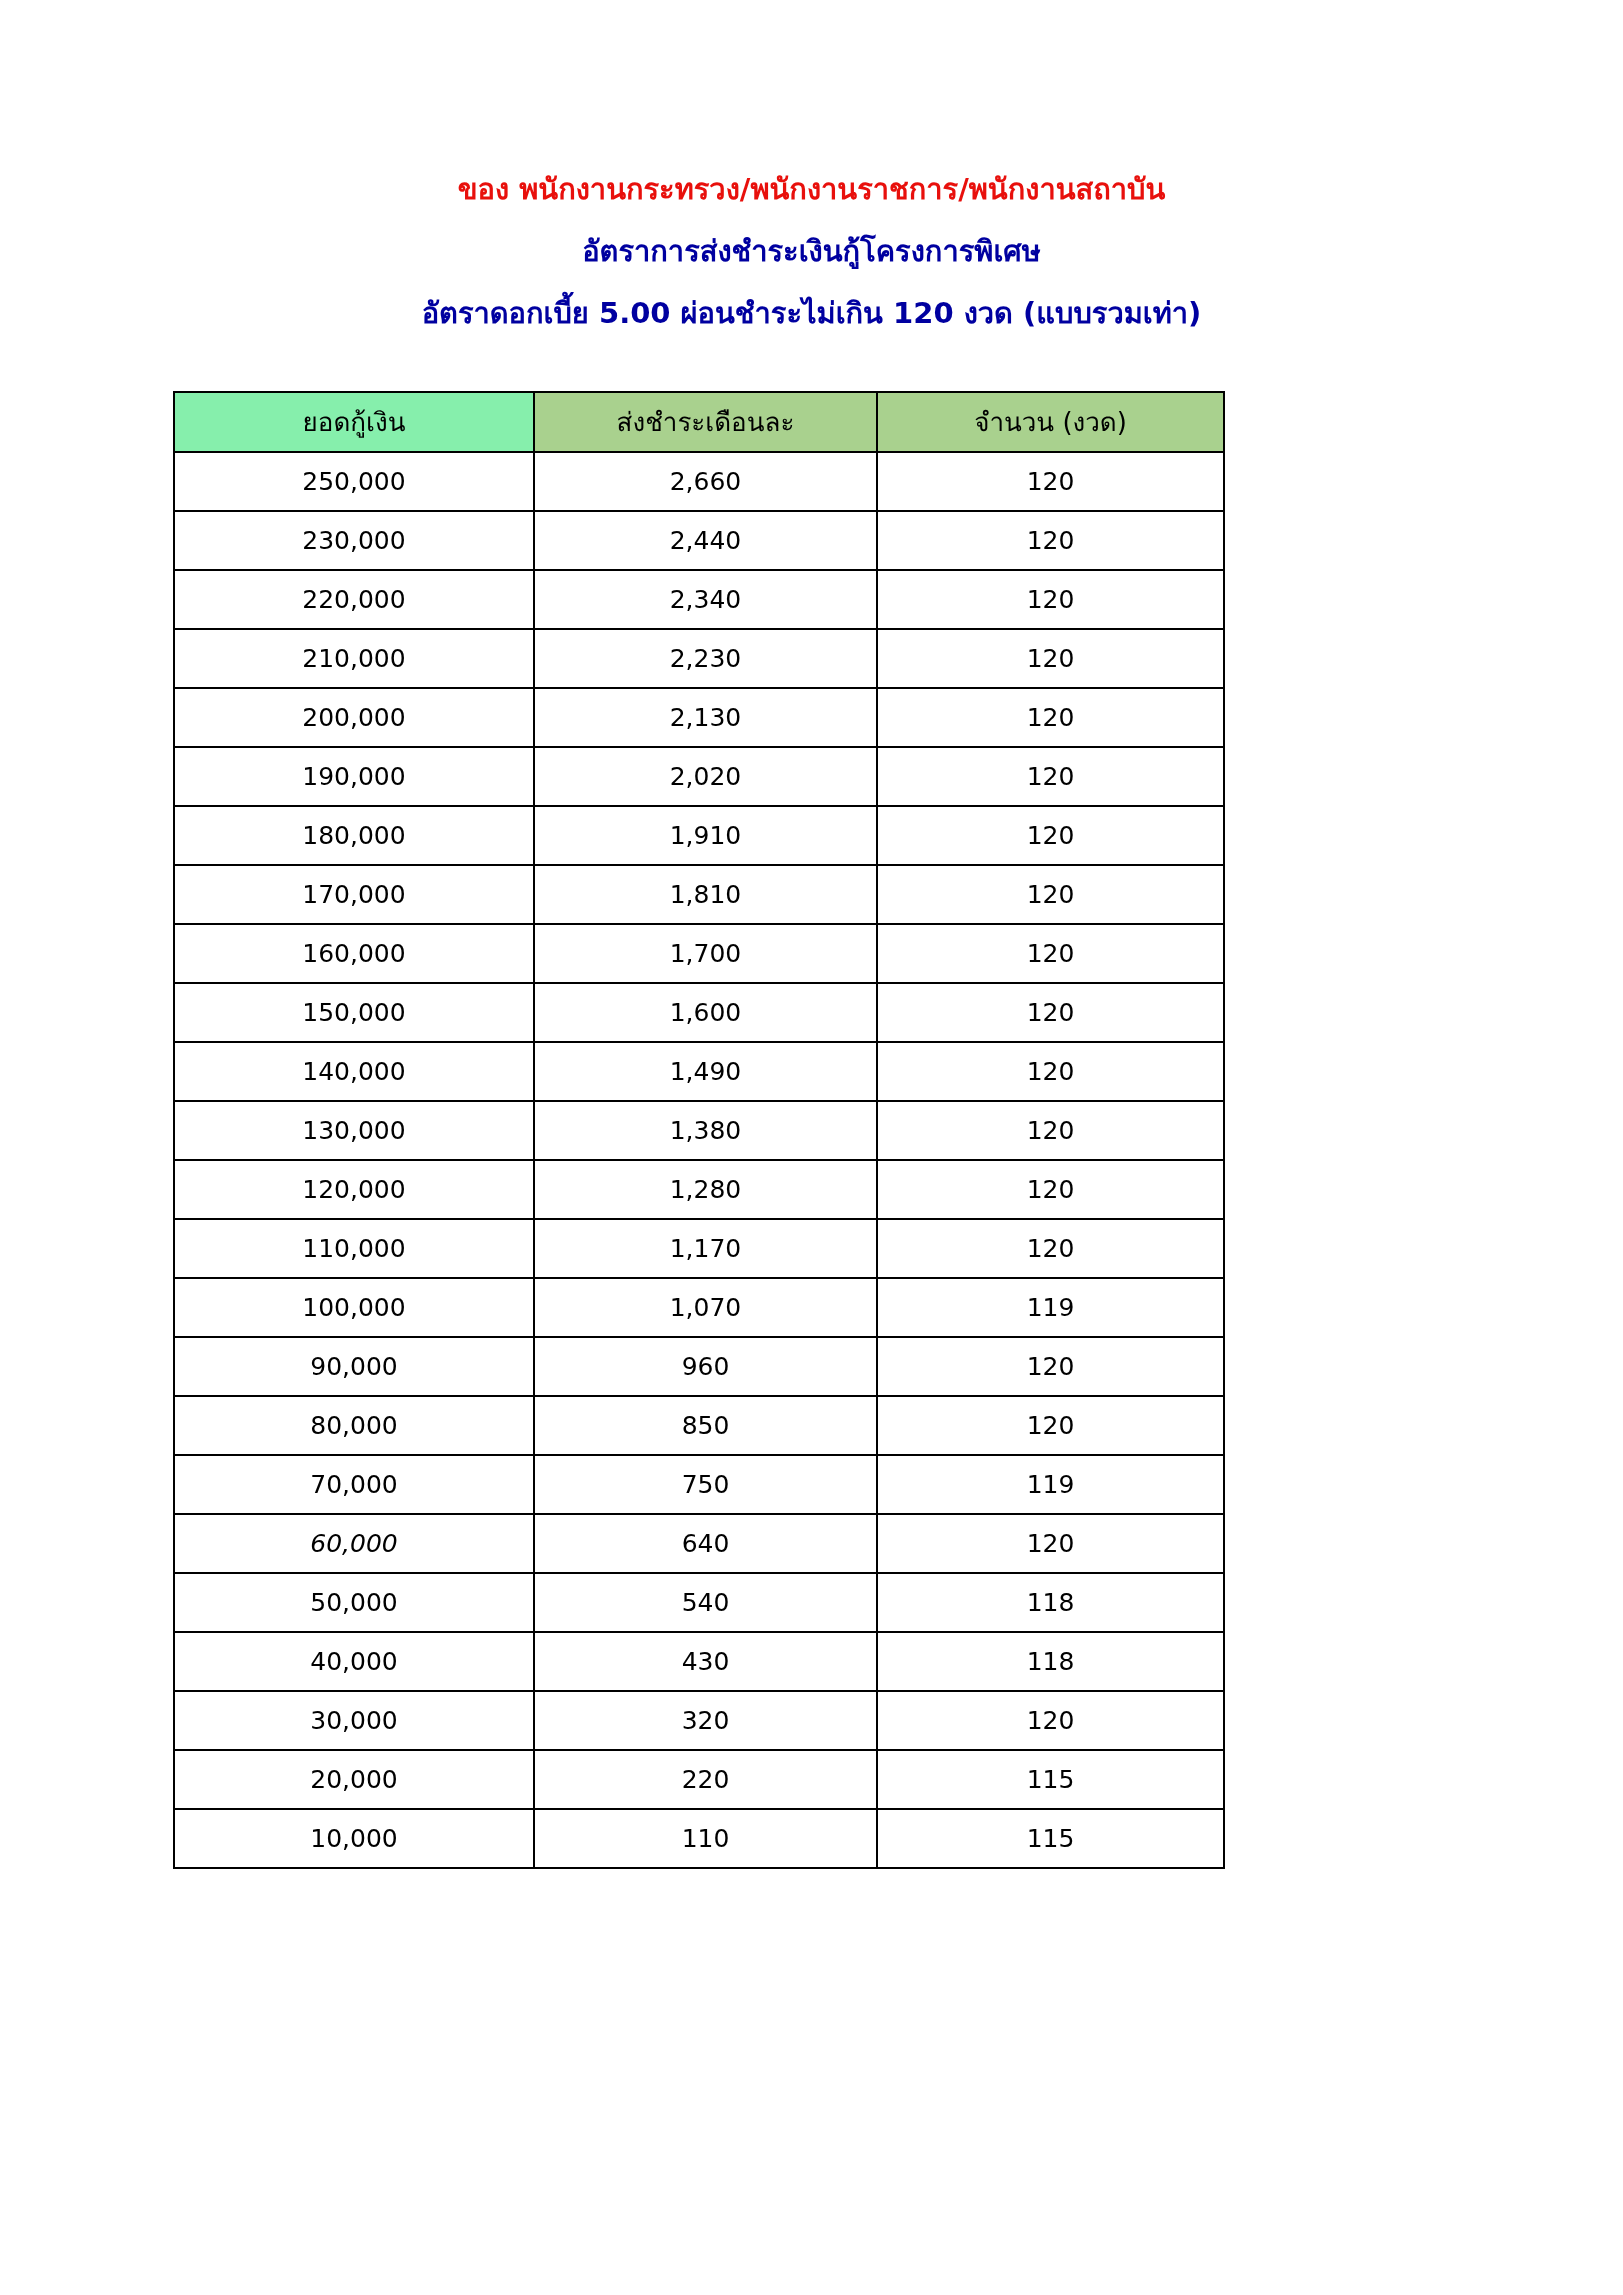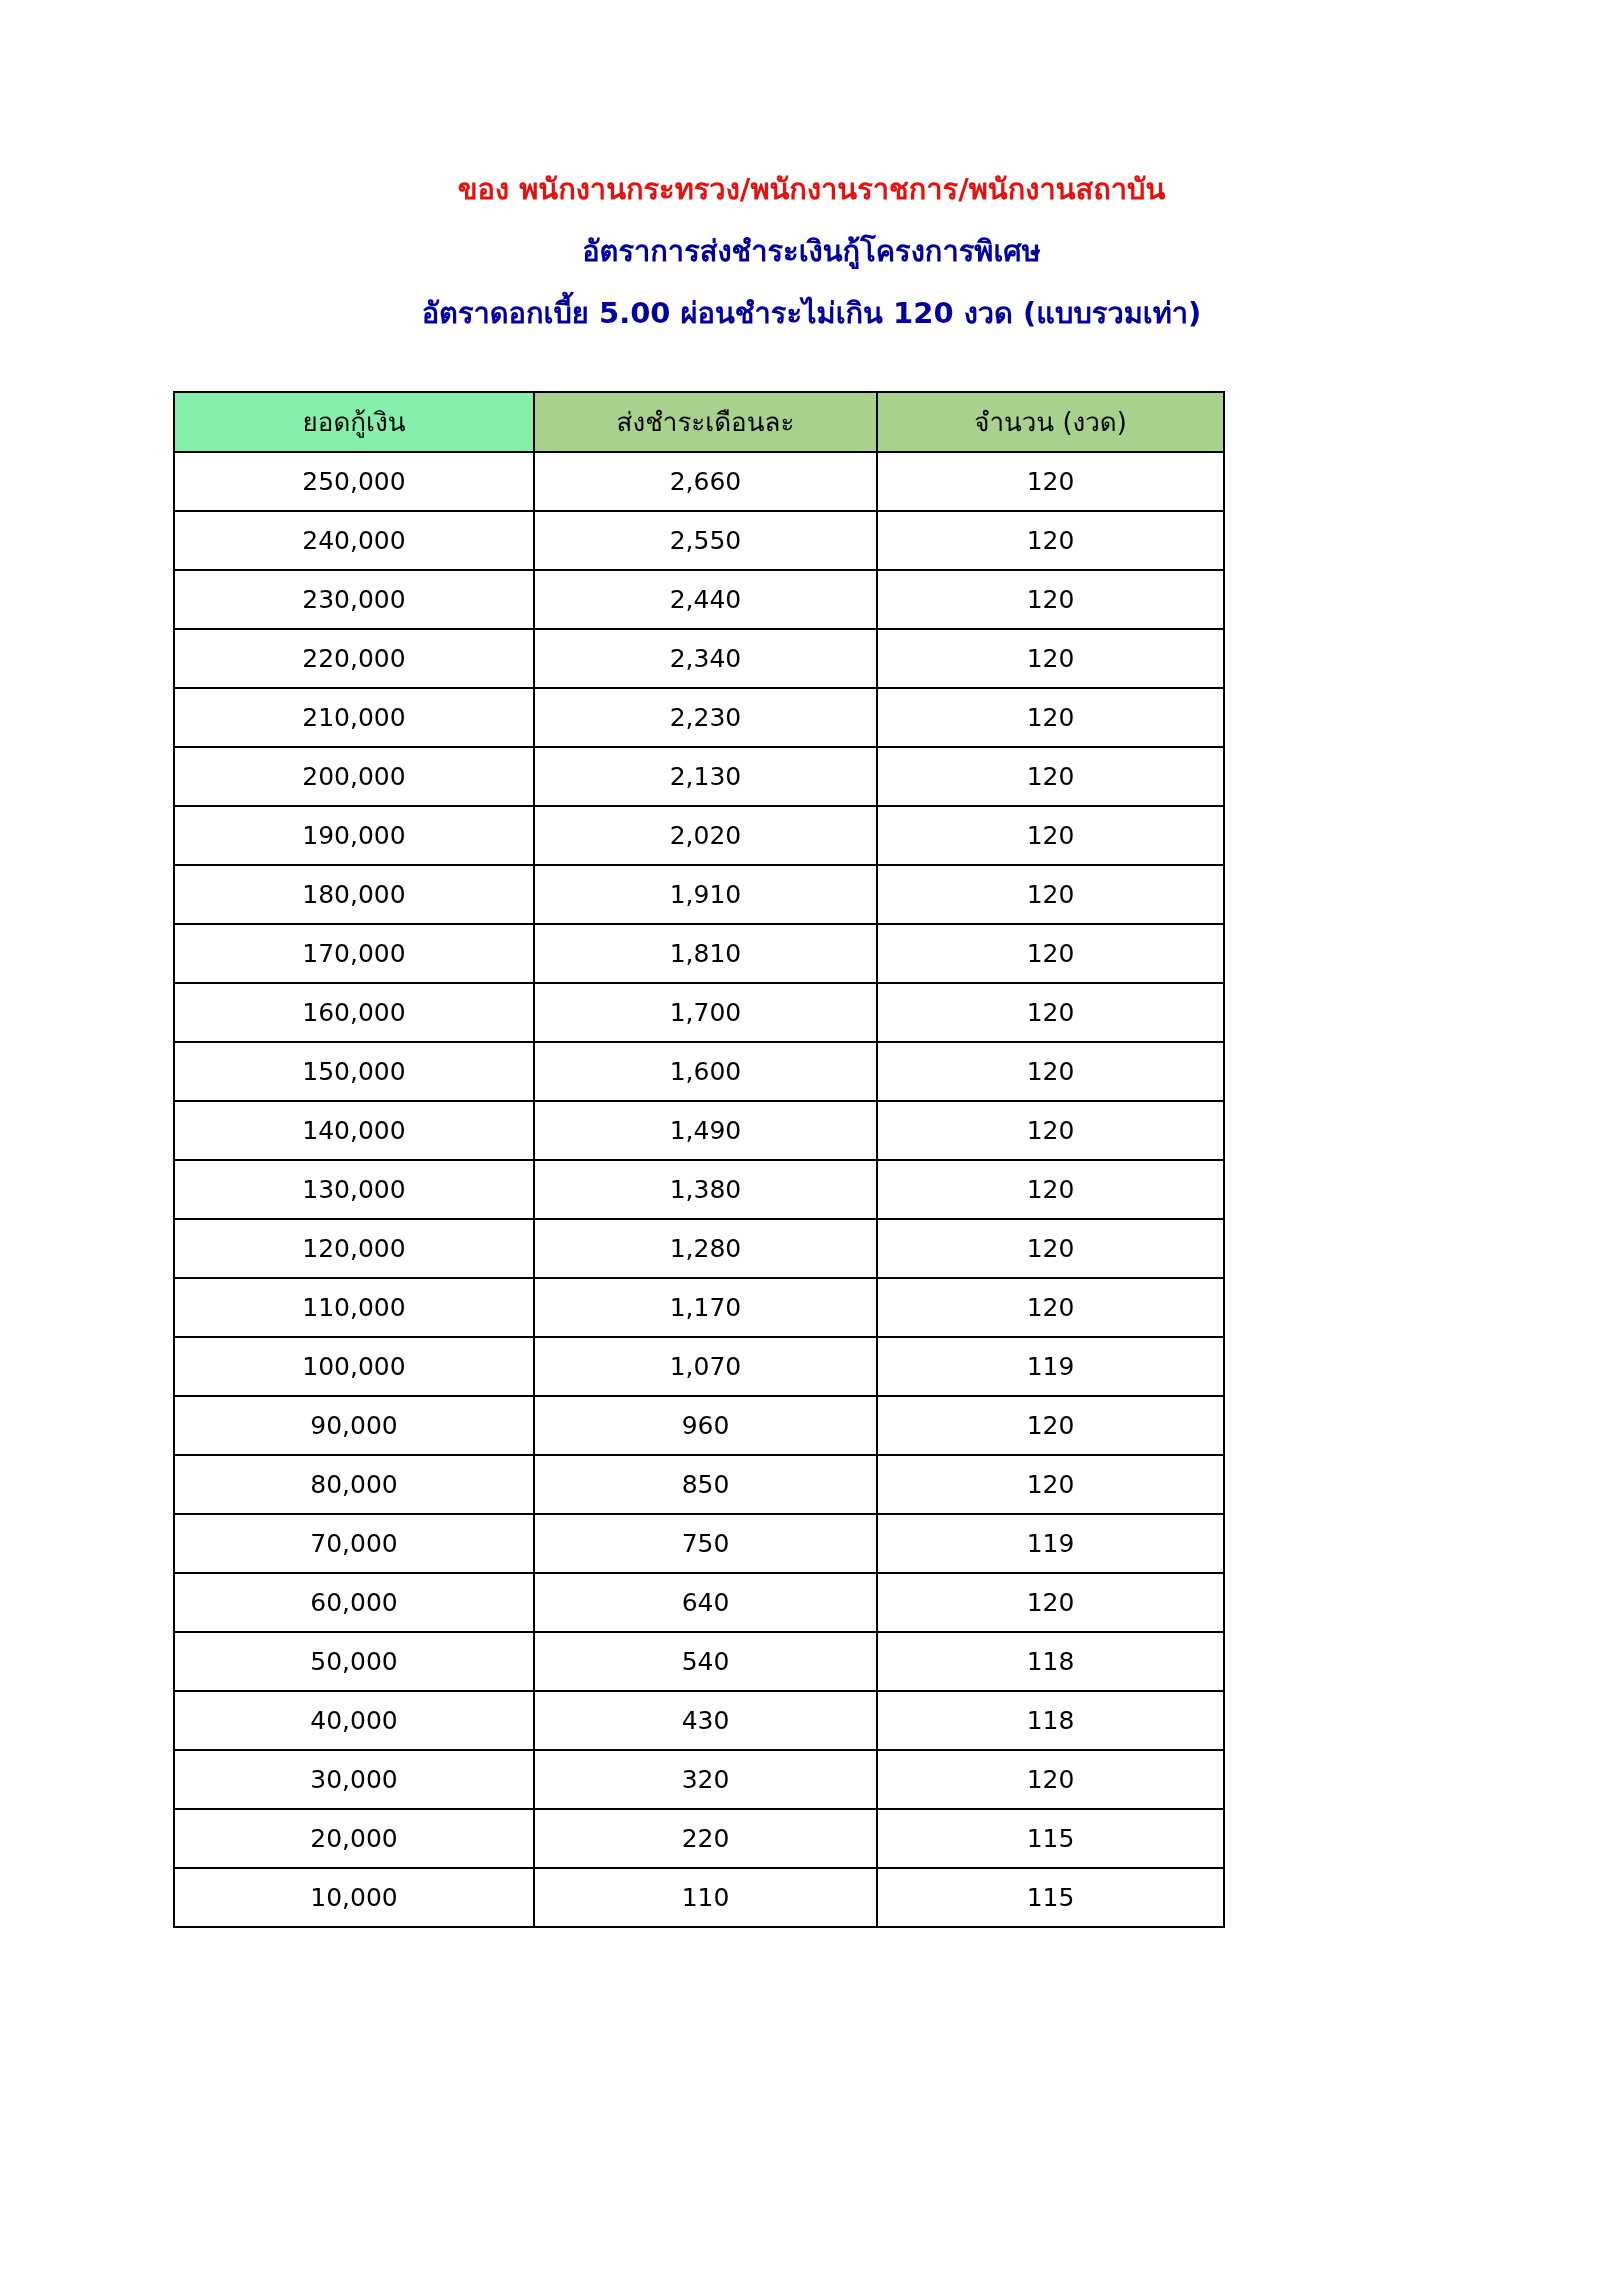--- a/index.html
+++ b/index.html
@@ -121,25 +121,20 @@
           <th style="background: rgb(169, 209, 142); border-color: rgb(0, 0, 0); margin-left: 41px;">จำนวน (งวด)</th>
         </tr>
       </thead>
       <tbody id="table-body">
           <tr>
             <td style="border-color: rgb(0, 0, 0);">250,000</td>
             <td style="border-color: rgb(0, 0, 0);">2,660</td>
             <td style="border-color: rgb(0, 0, 0);">120</td>
           </tr>
           <tr>
-            <td style="border-color: rgb(0, 0, 0);">240,000</td>
-            <td style="border-color: rgb(0, 0, 0);">2,550</td>
-            <td style="border-color: rgb(0, 0, 0);">120</td>
-          </tr>
-          <tr>
             <td style="border-color: rgb(0, 0, 0);">230,000</td>
             <td style="border-color: rgb(0, 0, 0);">2,440</td>
             <td style="border-color: rgb(0, 0, 0);">120</td>
           </tr>
           <tr>
             <td style="border-color: rgb(0, 0, 0);">220,000</td>
             <td style="border-color: rgb(0, 0, 0);">2,340</td>
             <td style="border-color: rgb(0, 0, 0);">120</td>
           </tr>
           <tr>
@@ -211,21 +206,21 @@
             <td style="border-color: rgb(0, 0, 0);">80,000</td>
             <td style="border-color: rgb(0, 0, 0);">850</td>
             <td style="border-color: rgb(0, 0, 0);">120</td>
           </tr>
           <tr>
             <td style="border-color: rgb(0, 0, 0);">70,000</td>
             <td style="border-color: rgb(0, 0, 0);">750</td>
             <td style="border-color: rgb(0, 0, 0);">119</td>
           </tr>
           <tr>
-            <td style="border-color: rgb(0, 0, 0);">60,000</td>
+            <td style="border-color: rgb(0, 0, 0); font-style: italic;">60,000</td>
             <td style="border-color: rgb(0, 0, 0);">640</td>
             <td style="border-color: rgb(0, 0, 0);">120</td>
           </tr>
           <tr>
             <td style="border-color: rgb(0, 0, 0);">50,000</td>
             <td style="border-color: rgb(0, 0, 0);">540</td>
             <td style="border-color: rgb(0, 0, 0);">118</td>
           </tr>
           <tr>
             <td style="border-color: rgb(0, 0, 0);">40,000</td>

